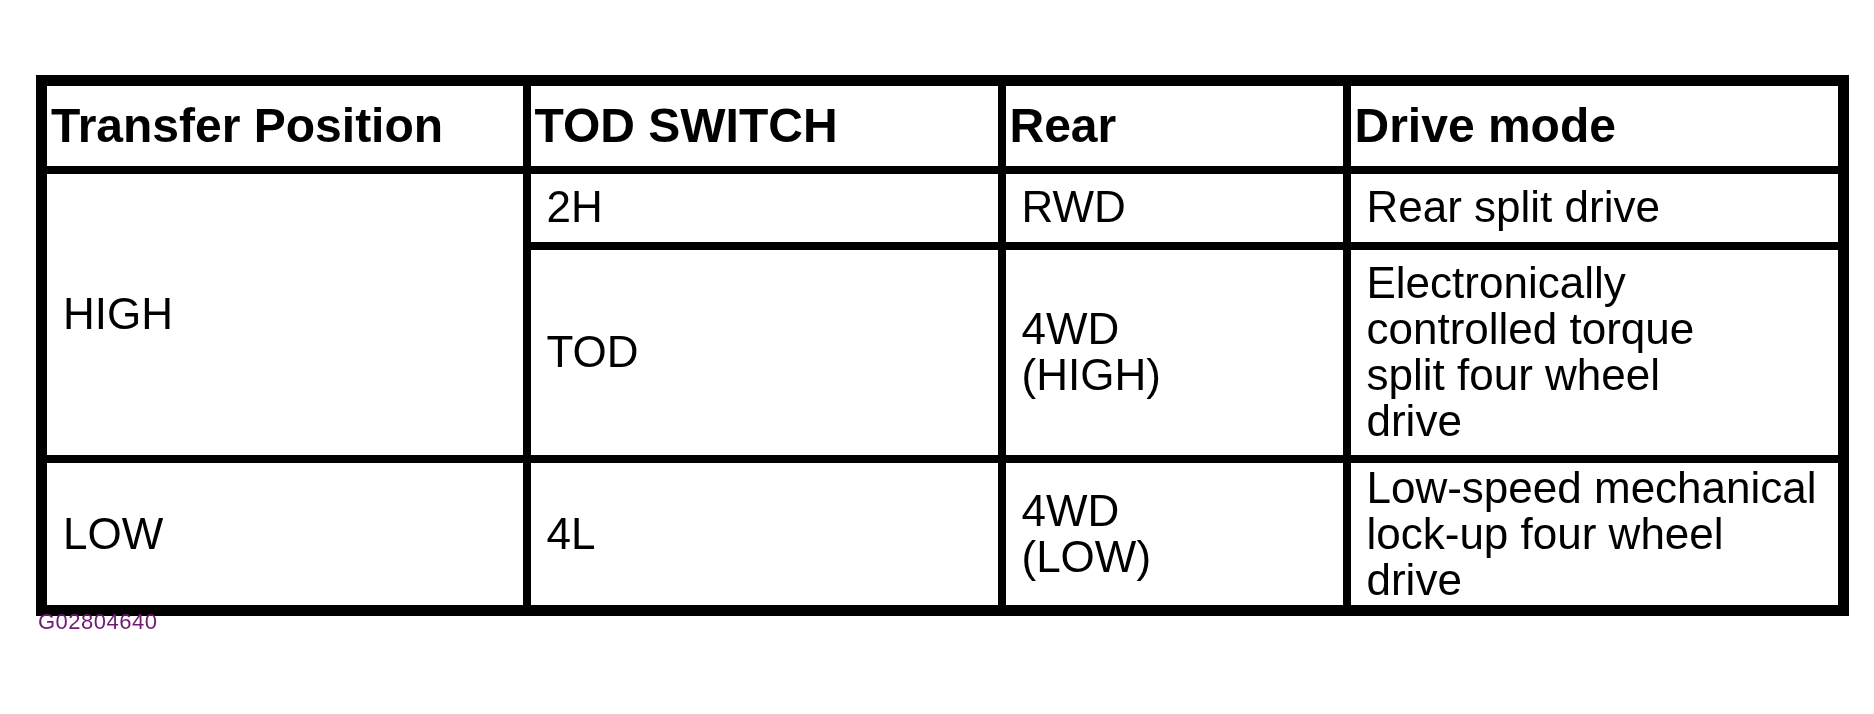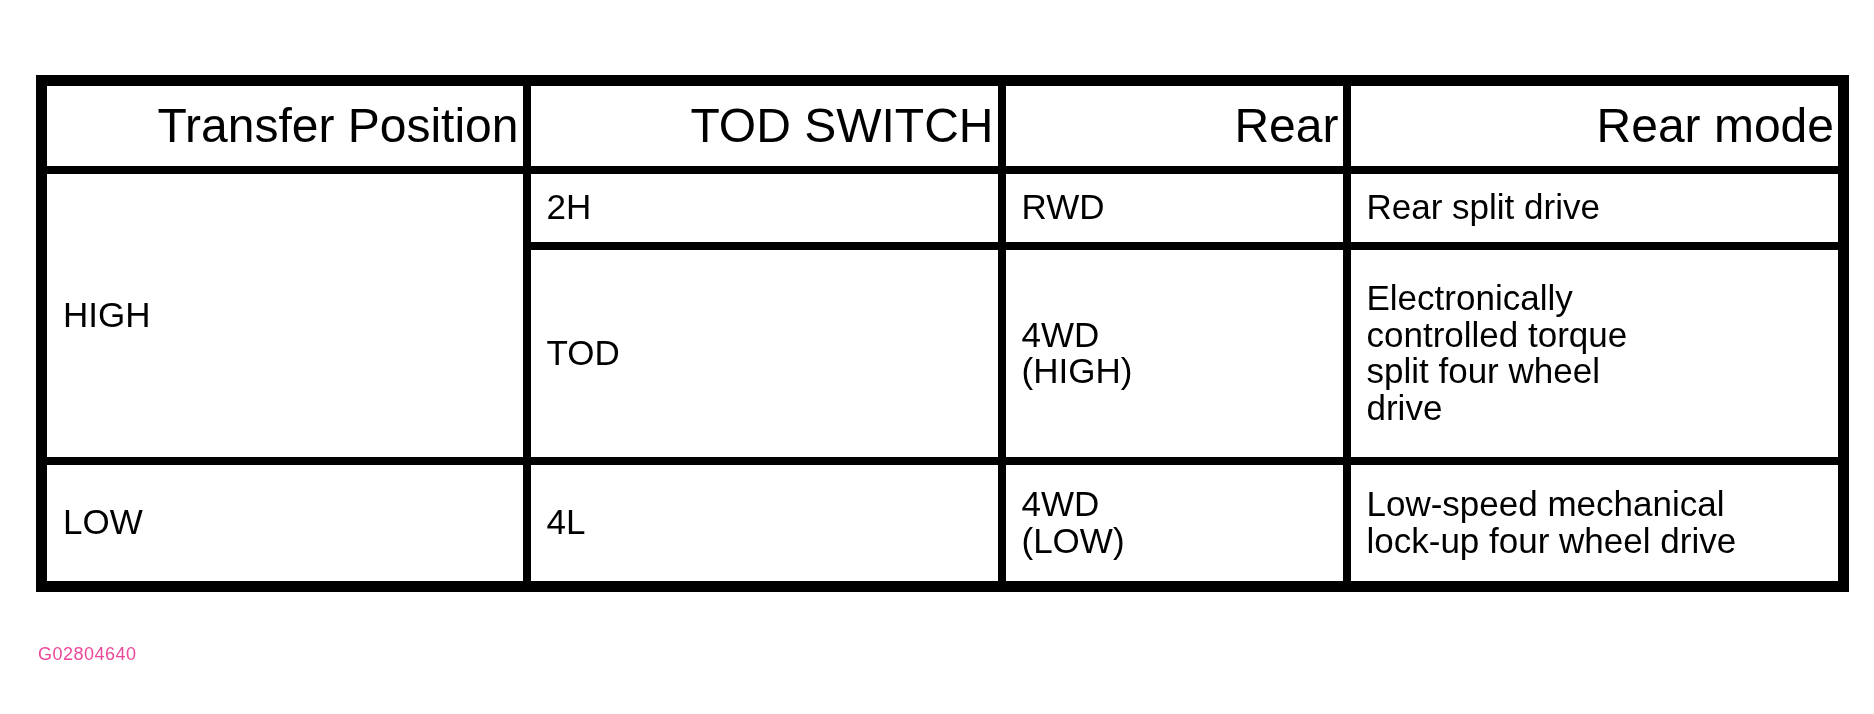--- a/index.html
+++ b/index.html
@@ -29,67 +29,67 @@
   }
   .spec-table th,
   .spec-table td {
     border: 8px solid #000000;
     color: #000000;
     background: #ffffff;
     overflow: hidden;
   }
   .spec-table th {
     font-size: 48px;
-    font-weight: normal;
-    text-align: right;
+    font-weight: bold;
+    text-align: left;
     vertical-align: middle;
     padding: 0 4px;
     white-space: nowrap;
   }
   .spec-table td {
-    font-size: 35px;
+    font-size: 44px;
     font-weight: normal;
     text-align: left;
     vertical-align: middle;
     padding: 2px 10px 2px 16px;
     line-height: 1.05;
     white-space: pre-line;
   }
   tr.row-header { height: 89px; }
   tr.row-2h     { height: 76px; }
   tr.row-tod    { height: 213px; }
   tr.row-low    { height: 125px; }
   .figure-id {
     position: absolute;
     left: 38px;
-    top: 644px;
-    font-size: 18px;
+    top: 609px;
+    font-size: 22px;
     font-weight: normal;
     letter-spacing: 0.5px;
-    color: #ec4899;
+    color: #701a75;
   }
 </style>
 </head>
 <body>
 
 <div class="figure">
 
   <table class="spec-table">
     <colgroup>
       <col style="width:485px">
       <col style="width:475px">
       <col style="width:345px">
       <col style="width:497px">
     </colgroup>
     <thead>
       <tr class="row-header">
         <th>Transfer Position</th>
         <th>TOD SWITCH</th>
         <th>Rear</th>
-        <th>Rear mode</th>
+        <th>Drive mode</th>
       </tr>
     </thead>
     <tbody>
       <tr class="row-2h">
         <td rowspan="2">HIGH</td>
         <td>2H</td>
         <td>RWD</td>
         <td>Rear split drive</td>
       </tr>
       <tr class="row-tod">

